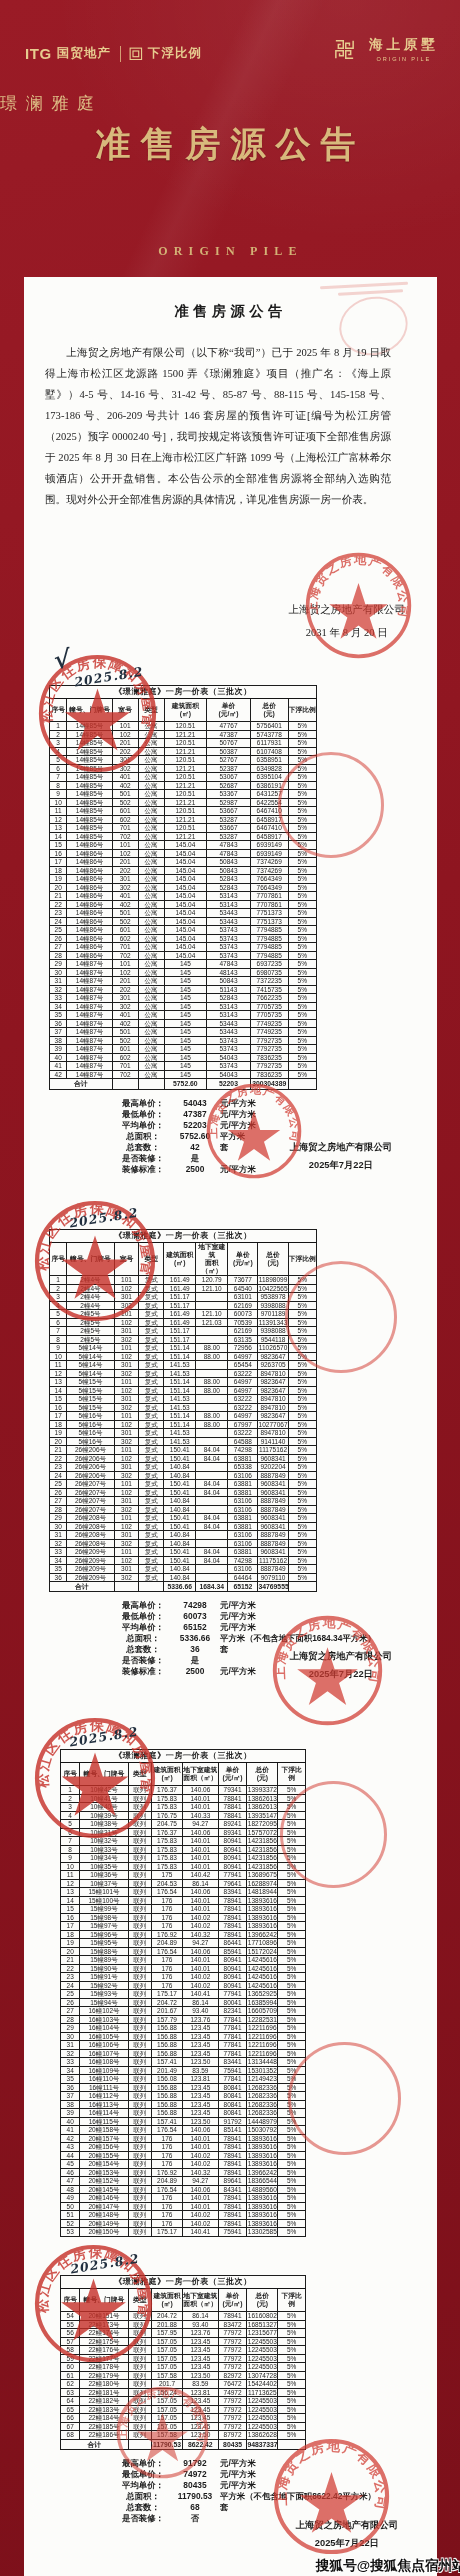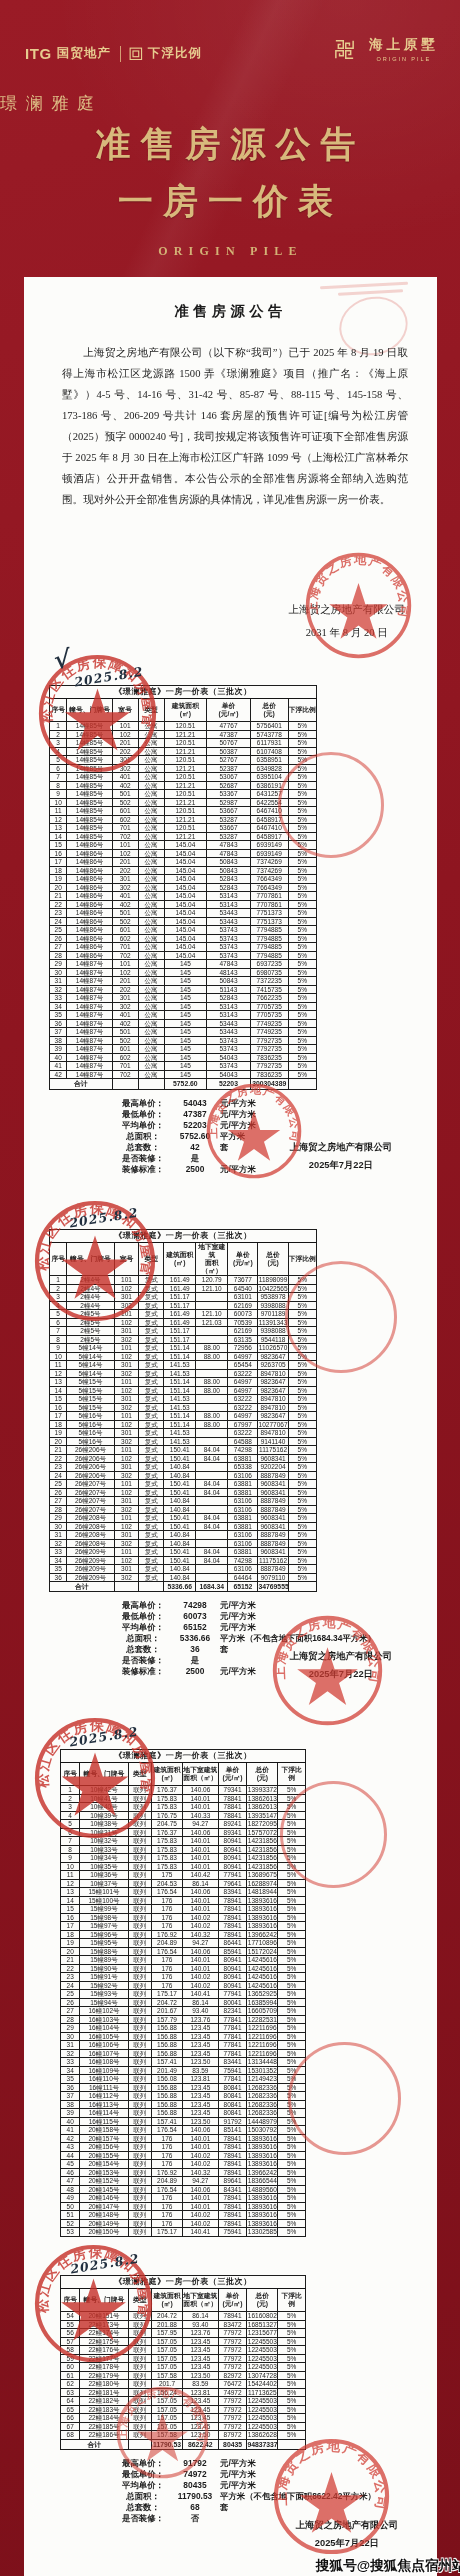--- a/index.html
+++ b/index.html
@@ -25,21 +25,21 @@
   .main-title{position:absolute;left:0;width:100%;text-align:center;color:#d8b97c;font-weight:bold;font-size:35px;letter-spacing:10px;text-shadow:0 0.6px 1.2px rgba(0,0,0,.25);}
   .mt1{top:121px;} .mt2{top:178px;}
   .origin-pile{position:absolute;left:0;width:100%;top:244px;text-align:center;color:#d3b276;font-size:12px;letter-spacing:6.2px;font-weight:bold;}
   
   .card{position:absolute;left:24px;top:277px;width:413px;height:2299px;background:#fcfcfa;color:#1c1c1c;}
   .filing{position:absolute;right:27px;top:3.7px;width:93px;height:81px;opacity:.5;pointer-events:none;}
   .filing .l1,.filing .l2{height:2.5px;background:rgba(205,48,38,.4);border-radius:1.2px;transform:rotate(-3deg);margin:3.7px 2.5px;}
   .filing .l2{width:70%;margin-left:21px;}
   .filing .oval{width:65px;height:54px;border:2.5px solid rgba(205,48,38,.42);border-radius:50%;margin:3.7px 0 0 22.4px;transform:rotate(-14deg);}
   .notice-title{position:absolute;top:25px;left:0;width:100%;text-align:center;font-size:14.3px;font-weight:bold;letter-spacing:4.4px;}
-  .notice-body{position:absolute;top:65px;left:38px;width:346px;font-size:10.6px;line-height:21px;text-align:justify;text-indent:2em;}
+  .notice-body{position:absolute;top:65px;left:21px;width:346px;font-size:10.6px;line-height:21px;text-align:justify;text-indent:2em;}
   .sign{position:absolute;text-align:center;font-size:10.6px;line-height:23px;}
   .sign1{top:321px;right:32px;}
   .seal{position:absolute;opacity:.72;pointer-events:none;}
   .ring{position:absolute;border:3.7px solid rgba(207,49,40,.5);border-radius:50%;pointer-events:none;}
   .hand{position:absolute;font-family:"DejaVu Serif",serif;font-style:italic;font-weight:bold;color:#22303f;letter-spacing:1.2px;font-size:12.4px;transform:rotate(-9deg);pointer-events:none;}
   .hand.check{transform:rotate(-5deg);}
   
   .table-sec{position:absolute;left:0;width:413px;}
   .tbl{border-collapse:collapse;table-layout:fixed;border:1.2px solid #141414;width:100%;
        font-family:"Liberation Sans","DejaVu Sans",sans-serif;}
@@ -91,21 +91,20 @@
       </svg>
       <span class="txt">
         <span class="cn">海上原墅</span>
         <span class="en">ORIGIN PILE</span>
       </span>
     </div>
   </div>
 
   <div class="project-name">璟澜雅庭</div>
   <div class="main-title mt1">准售房源公告</div>
-  <div class="main-title mt2">一房一价表</div>
   <div class="origin-pile">ORIGIN PILE</div>
 
   <div class="card">
 
     <div class="filing">
       <div class="l1"></div>
         <div class="l2"></div>
         <div class="oval"></div>
     </div>
 

